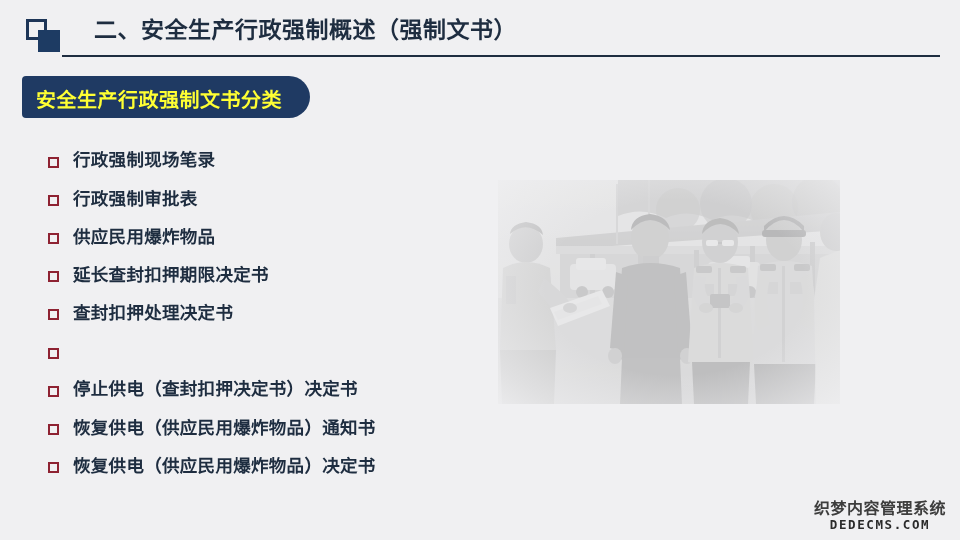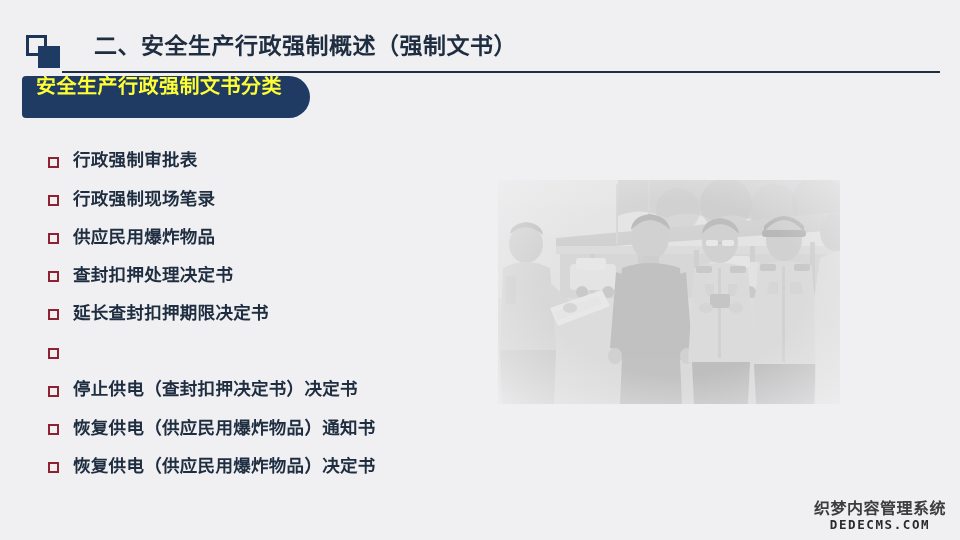--- a/index.html
+++ b/index.html
@@ -20,21 +20,21 @@
   .slide {
     position: absolute;
     inset: 0;
     background: #f0f0f2;
   }
 
   
   .header {
     position: absolute;
     left: 0;
-    top: 16px;
+    top: 0;
     width: 952px;
     height: 64px;
     text-decoration: underline;
   }
   .logo-mark {
     position: absolute;
     left: 26px;
     top: 19px;
     width: 36px;
     height: 34px;
@@ -76,25 +76,25 @@
     height: 2px;
     background: #1e2d40;
   }
 
   
   .tag-banner {
     position: absolute;
     left: 22px;
     top: 76px;
     height: 42px;
-    padding: 0 28px 16px 14px;
+    padding: 0 28px 8px 14px;
     background: #1f3a63;
     border-radius: 4px 21px 21px 4px;
     display: flex;
-    align-items: flex-start;
+    align-items: flex-end;
     box-sizing: border-box;
   }
   .tag-banner-text {
     font-size: 20px;
     font-weight: bold;
     color: #ffff33;
     letter-spacing: 0.5px;
     white-space: nowrap;
     line-height: 1;
   }
@@ -197,37 +197,37 @@
     <div class="header-rule"></div>
   </div>
 
   <div class="tag-banner">
     <span class="tag-banner-text">安全生产行政强制文书分类</span>
   </div>
 
   <ul class="doc-list">
     <li class="doc-item">
       <span class="bullet-square"></span>
+      <span class="doc-item-label">行政强制现场笔录</span>
+    </li>
+    <li class="doc-item">
+      <span class="bullet-square"></span>
       <span class="doc-item-label">行政强制审批表</span>
     </li>
     <li class="doc-item">
       <span class="bullet-square"></span>
-      <span class="doc-item-label">行政强制现场笔录</span>
-    </li>
-    <li class="doc-item">
-      <span class="bullet-square"></span>
       <span class="doc-item-label">供应民用爆炸物品</span>
     </li>
     <li class="doc-item">
       <span class="bullet-square"></span>
+      <span class="doc-item-label">延长查封扣押期限决定书</span>
+    </li>
+    <li class="doc-item">
+      <span class="bullet-square"></span>
       <span class="doc-item-label">查封扣押处理决定书</span>
-    </li>
-    <li class="doc-item">
-      <span class="bullet-square"></span>
-      <span class="doc-item-label">延长查封扣押期限决定书</span>
     </li>
     <li class="doc-item">
       <span class="bullet-square"></span>
     </li>
     <li class="doc-item">
       <span class="bullet-square"></span>
       <span class="doc-item-label">停止供电（查封扣押决定书）决定书</span>
     </li>
     <li class="doc-item">
       <span class="bullet-square"></span>

